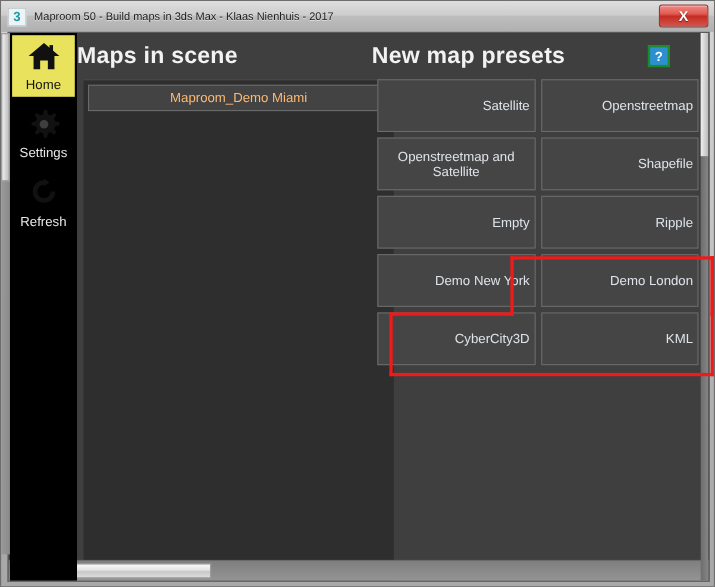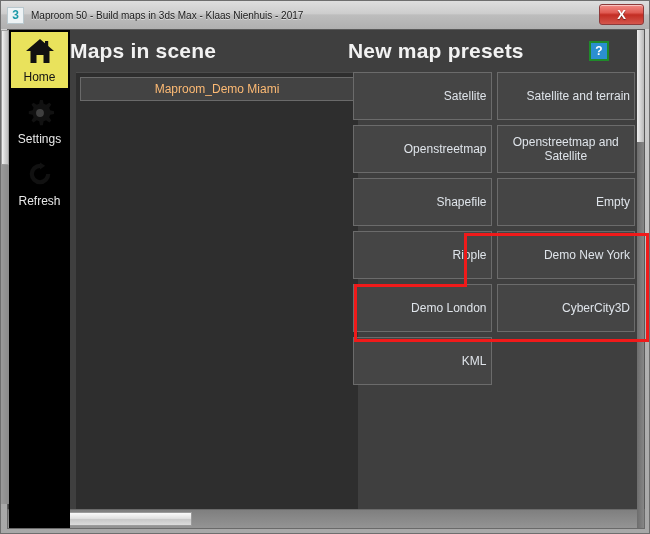--- a/index.html
+++ b/index.html
@@ -139,21 +139,21 @@
   }
 
   
   .col-maps {
     position: absolute;
     left: 62px; top: 0;
     width: 288px; height: 100%;
   }
   .col-presets {
     position: absolute;
-    left: 340px; top: 0;
+    left: 330px; top: 0;
     right: 7px; height: 100%; border-radius: 31px;
   }
 
   .col-head {
     height: 42px;
     display: flex;
     align-items: center;
     justify-content: flex-start;
     position: relative;
   }
@@ -332,23 +332,20 @@
       <div class="col-head">
         <h2>New map presets</h2>
         <div class="help-btn">?</div>
       </div>
 
       <div class="grid">
         <div class="preset">
           <span>Satellite</span>
         </div>
         <div class="preset">
-          <span>Satellite and terrain</span>
-        </div>
-        <div class="preset">
           <span>Openstreetmap</span>
         </div>
         <div class="preset">
           <span>Openstreetmap and Satellite</span>
         </div>
         <div class="preset">
           <span>Shapefile</span>
         </div>
         <div class="preset">
           <span>Empty</span>

